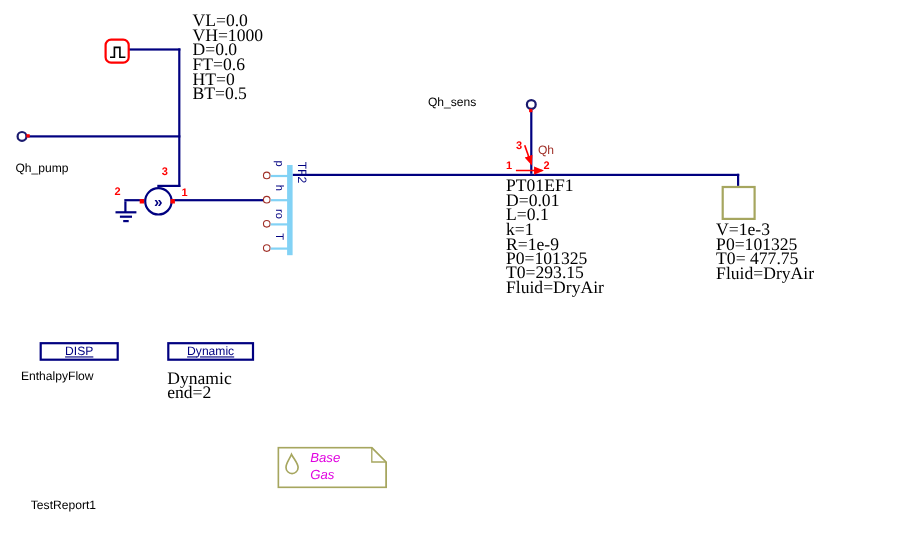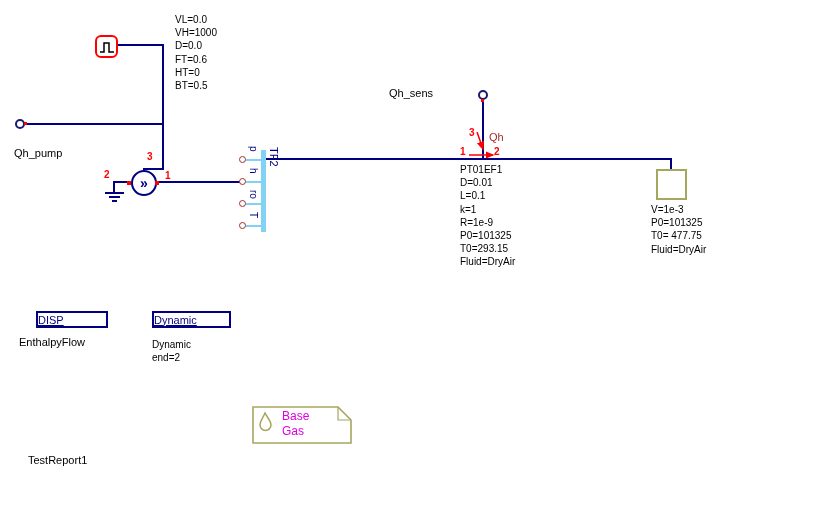--- a/index.html
+++ b/index.html
@@ -3,45 +3,45 @@
 <meta charset="utf-8">
 <style>
   * { margin:0; padding:0; box-sizing:border-box; }
   html,body { background:#ffffff; }
   #canvas {
     position:relative; width:828px; height:505px; background:#ffffff;
     font-family:"Liberation Sans", sans-serif; color:#000; overflow:hidden;
   }
   .wire-h { position:absolute; height:2px; background:var(--wire,#000080); }
   .wire-v { position:absolute; width:2px; background:var(--wire,#000080); }
-  .params { position:absolute; font-size:10px; line-height:13.2px; white-space:nowrap; color:#000; }
+  .params { position:absolute; font-size:16px; line-height:13.2px; white-space:nowrap; color:#000;font-family:Liberation Serif, serif; }
   .lbl { position:absolute; font-size:11px; white-space:nowrap; color:#000; }
   .red { color:var(--red,#ff0000); font-size:10px; font-weight:bold; }
   .pin-circle { position:absolute; width:7px; height:7px; border:1px solid var(--darkred,#a03028);
     border-radius:50%; background:#fff; }
   .term-circle { position:absolute; width:10px; height:10px; border:2px solid #1a1a6e;
     border-radius:50%; background:#fff; }
   .pin-dot { position:absolute; width:4px; height:4px; background:var(--red,#ff0000); }
   .rot { position:absolute; transform-origin:0 0; transform:rotate(90deg); font-size:10px;
     color:var(--wire,#000080); white-space:nowrap; }
   .pulse-box { position:absolute; width:23px; height:23px; border:2px solid var(--red,#e00000);
     border-radius:6px; background:#fff; display:flex; align-items:center; justify-content:center; }
   .pump { position:absolute; width:26px; height:26px; border:2px solid var(--wire,#000080);
     border-radius:50%; background:#fff; display:flex; align-items:center; justify-content:center;
     color:var(--wire,#000080); font-size:14px; font-weight:bold; line-height:1; }
   .stub { position:absolute; width:16px; height:2px; background:var(--cyan,#82d2f5); }
   .tf2-bar { position:absolute; width:5px; height:82px; background:var(--cyan,#82d2f5); }
   .vol-box { position:absolute; width:31px; height:31px; border:2px solid var(--olive,#a6a65f); background:#fff; }
   .hdr-box { position:absolute; height:17px; border:2px solid var(--wire,#000080); background:#fff;
-    display:flex; align-items:center; font-size:11px; color:var(--wire,#000080); }
+    display:flex; align-items:center; justify-content:center; font-size:11px; color:var(--wire,#000080); }
   .hdr-box span { text-decoration:underline; }
   .report-box { position:absolute; width:153px; height:39px; border:2px solid var(--reportBorder,#800040);
     background:#fff; display:flex; align-items:center; justify-content:center; font-size:11px;
     color:var(--magenta,#e000e0); }
-  .basegas { position:absolute; width:100px; height:38px; }
+  .basegas { position:absolute; width:100px; height:38px;font-style:italic; }
   .bg-title { position:absolute; left:30px; top:3px; font-size:12px; line-height:15px; color:var(--magenta,#e000e0); }
   svg.abs { position:absolute; }
 </style>
 </head>
 <body>
 
 <div id="canvas">
 
   <div class="wire-h" style="left:117px;top:44px;width:47px"></div>
   <div class="wire-v" style="left:162px;top:44px;height:126px"></div>

